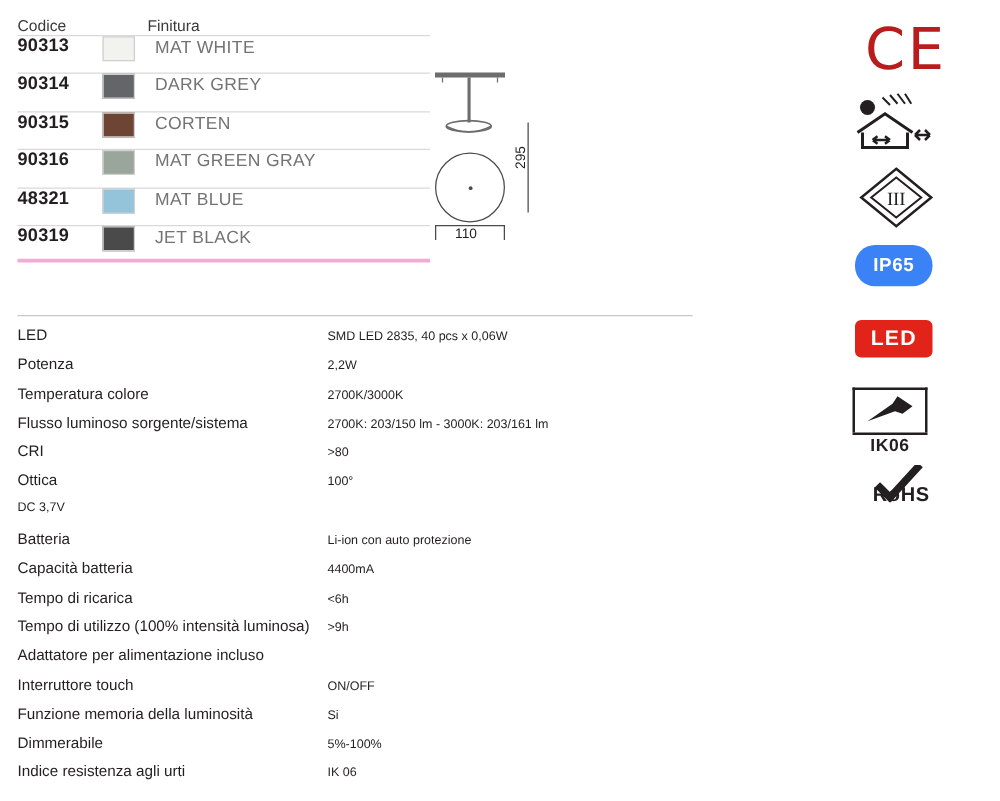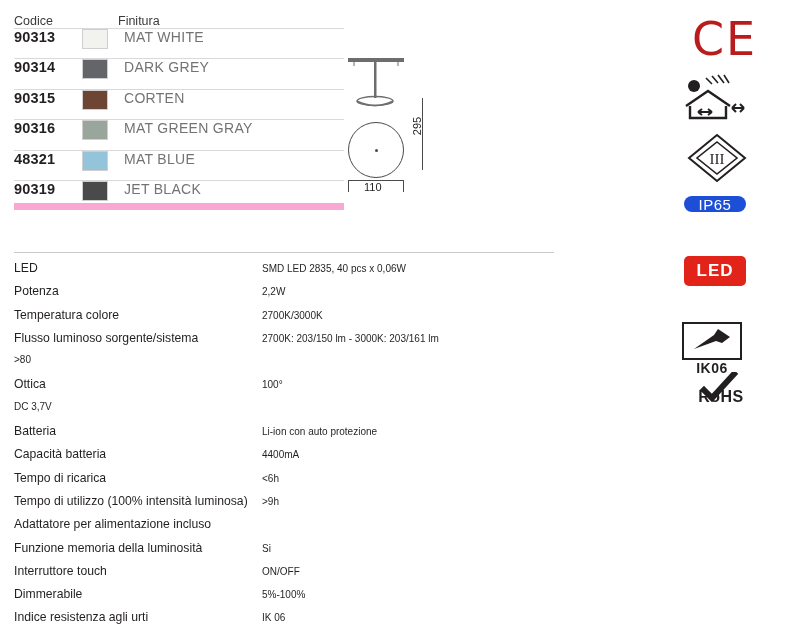--- a/index.html
+++ b/index.html
@@ -32,21 +32,21 @@
     color: #3a3a3a;
   }
   .fin-head .h-code { width: 86px; }
   .fin-head .h-fin  { padding-left: 18px; }
 
   .fin-row {
     display: flex;
     height: 30.4px;
     border-top: 1px solid #d9d9d9;
   }
-  .fin-row:last-child { border-bottom: 7px solid #f9a8d4; }
+  .fin-row:last-child { border-bottom: 3px solid #f9a8d4; }
   .fin-code {
     width: 68px;
     font-size: 14.5px;
     font-weight: bold;
     letter-spacing: .2px;
     color: #231f20;
   }
   .fin-swatch {
     width: 26px;
     height: 20px;
@@ -174,26 +174,26 @@
 
   .class3 {
     position: absolute;
     left: 14px; top: 2px;
     width: 62px; height: 52px;
   }
 
   .ip65 {
     position: absolute;
     left: 12px; top: 6px;
-    width: 62px; height: 16px;
+    width: 62px; height: 33px;
     border-radius: 16px;
-    background: #1d4ed8;
+    background: #3b82f6;
     color: #ffffff;
     font-size: 15px;
-    font-weight: normal;
+    font-weight: bold;
     letter-spacing: .5px;
     display: flex;
     align-items: center;
     justify-content: center;
   }
 
   .ledbox {
     position: absolute;
     left: 12px; top: 6px;
     width: 62px; height: 30px;
@@ -203,21 +203,21 @@
     font-size: 17px;
     font-weight: bold;
     letter-spacing: 1px;
     display: flex;
     align-items: center;
     justify-content: center;
   }
 
   .ik06 {
     position: absolute;
-    left: 10px; top: 12px;
+    left: 10px; top: 0px;
     width: 72px; height: 54px;
   }
   .ik06 .box {
     position: absolute;
     left: 0; top: 0;
     width: 60px; height: 36px;
     border: 2px solid #231f20;
     border-bottom: none;
   }
   .ik06 .lbl {
@@ -336,20 +336,21 @@
     </div>
     <div class="spec-row">
       <div class="spec-key">Temperatura colore</div>
       <div class="spec-val">2700K/3000K</div>
     </div>
     <div class="spec-row">
       <div class="spec-key">Flusso luminoso sorgente/sistema</div>
       <div class="spec-val">2700K: 203/150 lm - 3000K: 203/161 lm</div>
     </div>
     <div class="spec-row">
+      <div class="spec-key">CRI</div>
       <div class="spec-val">&gt;80</div>
     </div>
     <div class="spec-row">
       <div class="spec-key">Ottica</div>
       <div class="spec-val">100°</div>
     </div>
     <div class="spec-row">
       <div class="spec-val">DC 3,7V</div>
     </div>
     <div class="spec-row">
@@ -365,26 +366,26 @@
       <div class="spec-val">&lt;6h</div>
     </div>
     <div class="spec-row">
       <div class="spec-key">Tempo di utilizzo (100% intensità luminosa)</div>
       <div class="spec-val">&gt;9h</div>
     </div>
     <div class="spec-row">
       <div class="spec-key">Adattatore per alimentazione incluso</div>
     </div>
     <div class="spec-row">
+      <div class="spec-key">Interruttore touch</div>
+      <div class="spec-val">ON/OFF</div>
+    </div>
+    <div class="spec-row">
       <div class="spec-key">Funzione memoria della luminosità</div>
       <div class="spec-val">Si</div>
-    </div>
-    <div class="spec-row">
-      <div class="spec-key">Interruttore touch</div>
-      <div class="spec-val">ON/OFF</div>
     </div>
     <div class="spec-row">
       <div class="spec-key">Dimmerabile</div>
       <div class="spec-val">5%-100%</div>
     </div>
     <div class="spec-row">
       <div class="spec-key">Indice resistenza agli urti</div>
       <div class="spec-val">IK 06</div>
     </div>
   </div>

